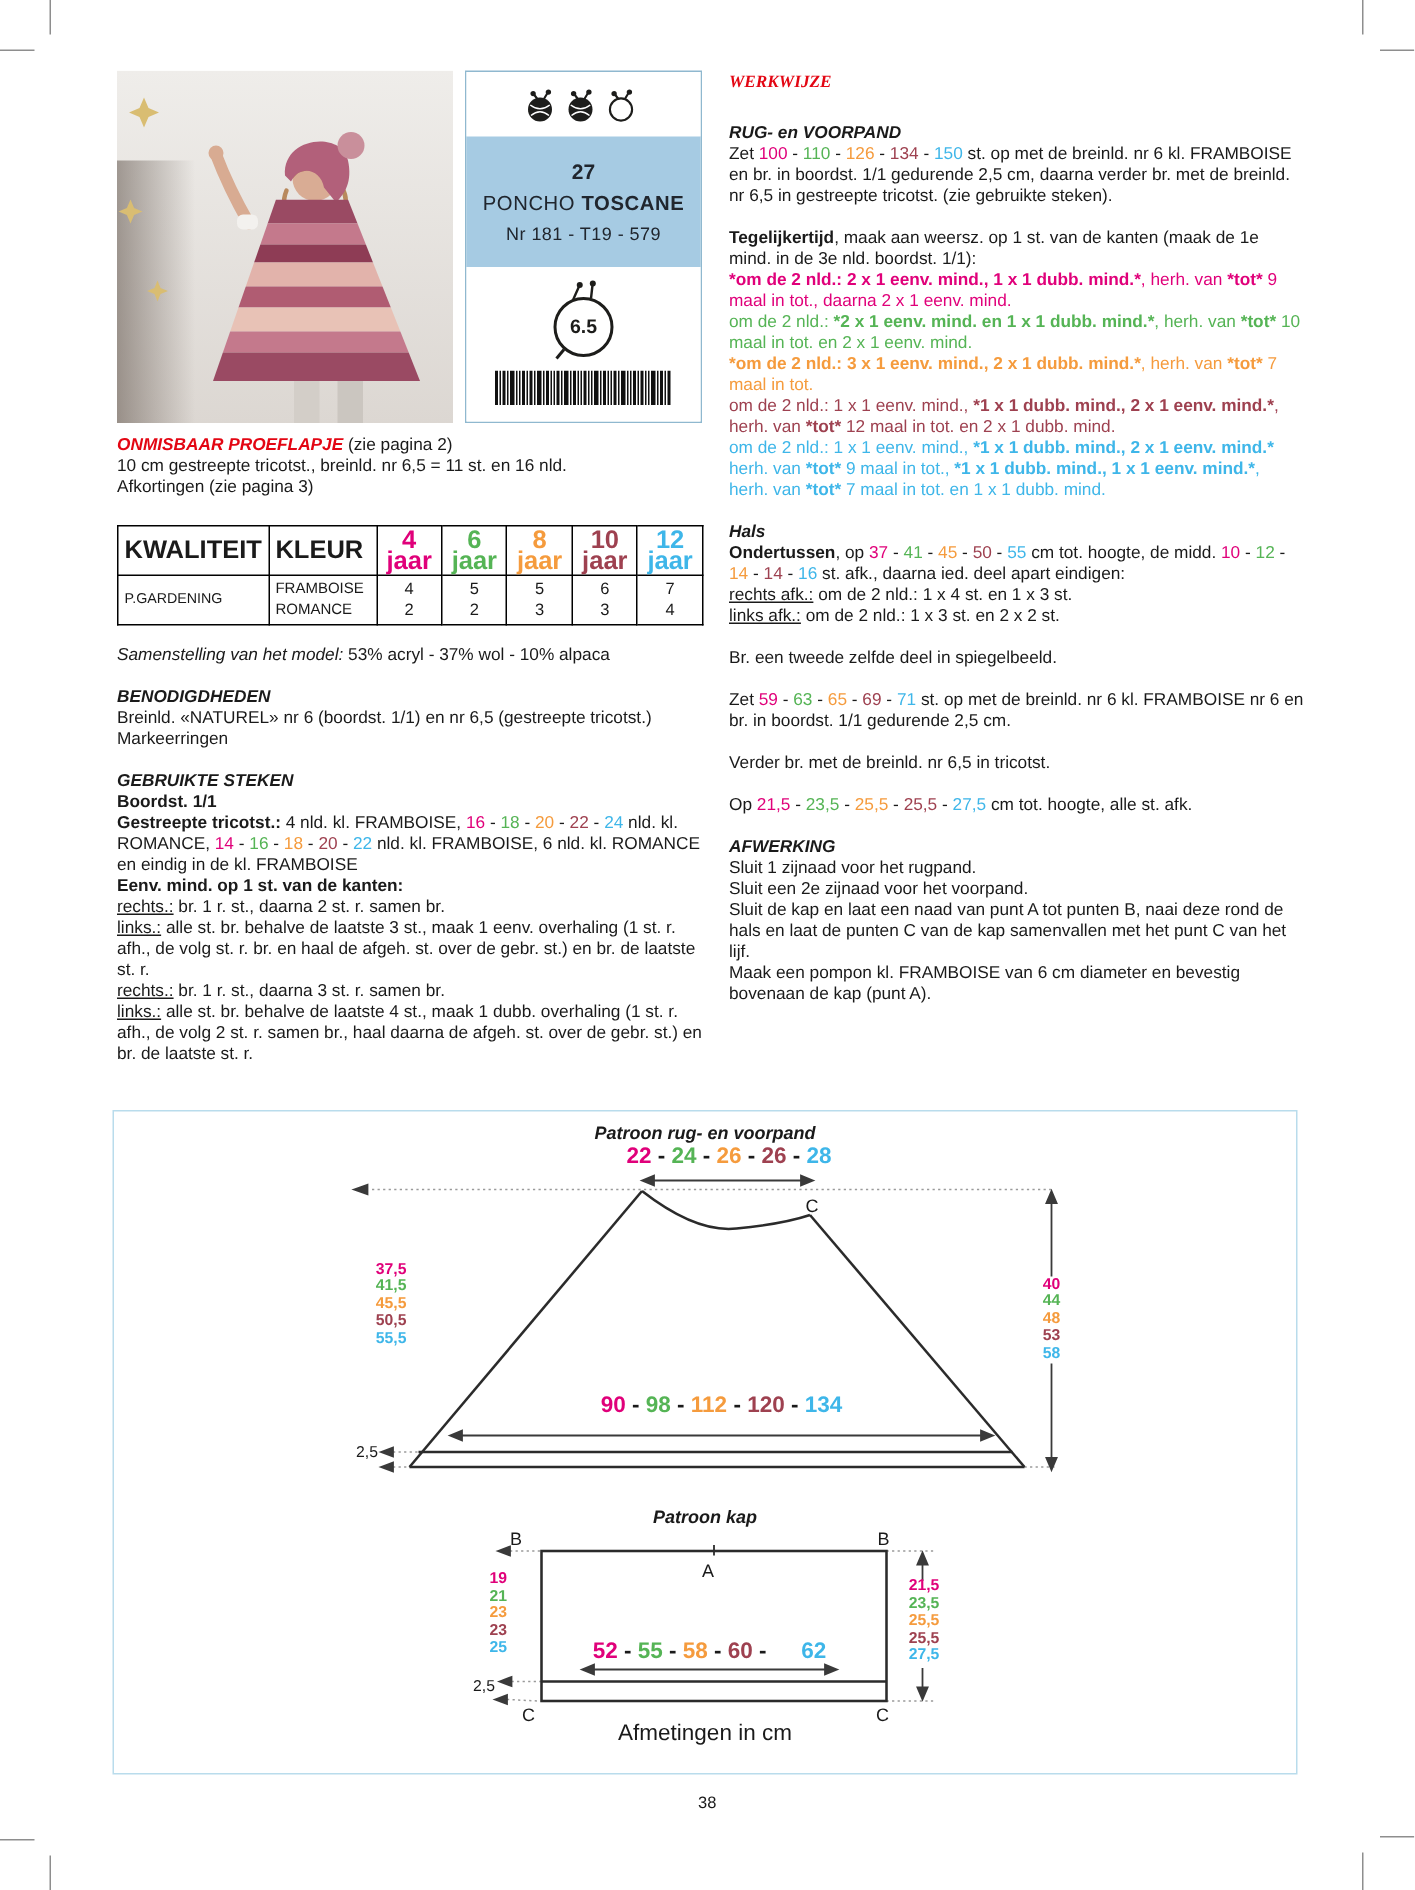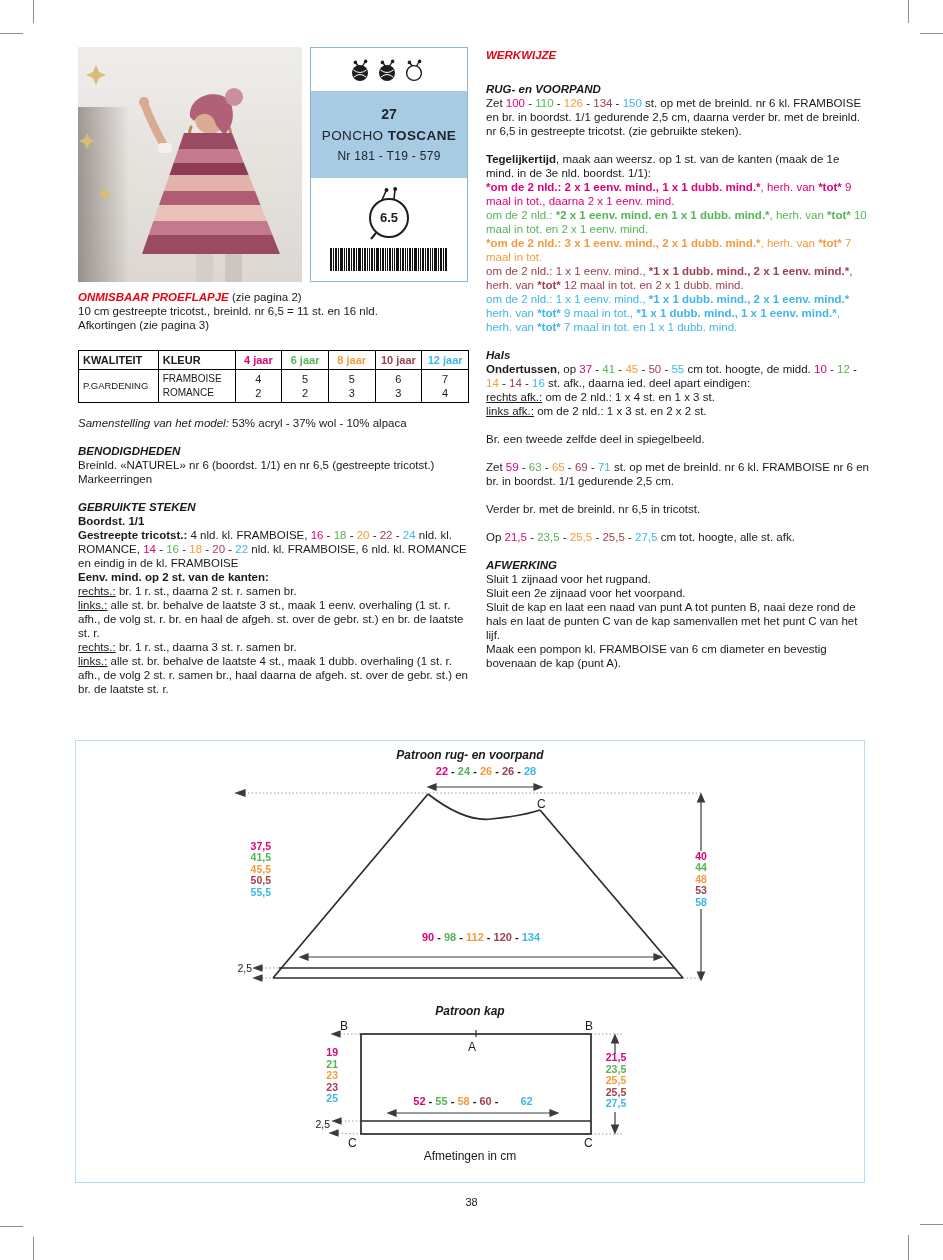--- a/index.html
+++ b/index.html
@@ -5,21 +5,21 @@
   html,body{margin:0;padding:0;background:#fff;}
   .page{position:relative;width:943px;height:1260px;background:#fff;overflow:hidden;
         font-family:"Liberation Sans",sans-serif;color:#1a1a1a;}
   
   .crop{position:absolute;background:#8e8e8e;}
   
   .col{position:absolute;font-size:11.5px;line-height:14px;}
   .p{margin:0 0 14px 0;}
   .l{margin:0;}
   .h{font-weight:bold;font-style:italic;}
-  .h-red{font-weight:bold;font-style:italic;color:var(--c-red);}
+  .h-red{font-weight:bold;font-style:italic;color:var(--c-red);font-family:Liberation Serif, serif;}
   .bold{font-weight:bold;}
   .s1{color:var(--c-s1);} .s2{color:var(--c-s2);} .s3{color:var(--c-s3);}
   .s4{color:var(--c-s4);} .s5{color:var(--c-s5);}
   
   .photo{position:absolute;left:78px;top:47px;width:224px;height:235px;overflow:hidden;}
   
   .infobox{position:absolute;left:310px;top:47px;width:158px;height:235px;
            border:1px solid #8fb8cf;box-sizing:border-box;display:flex;flex-direction:column;}
   .ib-top{height:43px;display:flex;align-items:center;justify-content:center;background:#fff;}
   .ib-band{height:87px;background:var(--c-band);display:flex;flex-direction:column;
@@ -28,32 +28,32 @@
   .ib-name{font-size:13.5px;letter-spacing:.4px;}
   .ib-ref{font-size:12px;letter-spacing:.3px;}
   .ib-bottom{flex:1;position:relative;background:#fff;}
   .gauge{position:absolute;left:50%;top:8px;transform:translateX(-50%);width:54px;height:56px;}
   .gauge-num{position:absolute;left:0;top:24px;width:54px;text-align:center;
              font-weight:bold;font-size:13px;color:#1d1d1b;}
   .barcode{position:absolute;left:50%;bottom:6px;transform:translateX(-50%);}
   
   table.sizes{border-collapse:collapse;margin:18px 0 13px 0;}
   table.sizes th,table.sizes td{border:1.5px solid #000;padding:2px 4px;vertical-align:middle;}
-  table.sizes th{font-size:11px;text-align:left;margin-top:16px;}
+  table.sizes th{font-size:17px;text-align:left;margin-top:16px;}
   table.sizes th.yr{text-align:center;width:42px;}
   td.qual{font-size:9.5px;width:72px;}
   td.yarn{font-size:10px;width:70px;}
   td.val{text-align:center;font-size:11px;}
   
   .diagbox{position:absolute;left:75px;top:740px;width:790px;height:443px;
            border:1px solid #b9dcec;box-sizing:border-box;}
   .diagbox svg{position:absolute;left:0;top:0;}
   .dlabel{position:absolute;font-size:11px;line-height:12px;}
   .dtitle{font-weight:bold;font-style:italic;font-size:12px;text-align:center;width:100%;}
-  .dnum{font-weight:bold;font-size:11px;}
+  .dnum{font-weight:bold;font-size:15px;}
   .stack{position:absolute;font-weight:bold;font-size:10.5px;line-height:11.4px;}
   .stack2{position:absolute;font-weight:bold;font-size:10.5px;line-height:11.6px;}
   .pt{position:absolute;font-size:12px;}
   .pagenum{position:absolute;top:1196px;left:0;width:100%;text-align:center;font-size:11px;}
 </style>
 </head>
 <body>
 
 <div class="page">
 
@@ -251,21 +251,21 @@
 
     <div class="p"><span style="font-weight: normal; font-style: italic; text-align: right;">Samenstelling van het model:</span><span> 53% acryl - 37% wol - 10% alpaca</span></div>
 
     <div class="l h">BENODIGDHEDEN</div>
     <div class="l">Breinld. «NATUREL» nr 6 (boordst. 1/1) en nr 6,5 (gestreepte tricotst.)</div>
     <div class="p">Markeerringen</div>
 
     <div class="l h">GEBRUIKTE STEKEN</div>
     <div class="l bold">Boordst. 1/1</div>
     <div class="l"><span style="font-weight: bold;">Gestreepte tricotst.:</span><span> 4 nld. kl. FRAMBOISE, </span><span style="color: var(--c-s1);">16</span><span> - </span><span style="color: var(--c-s2);">18</span><span> - </span><span style="color: var(--c-s3);">20</span><span> - </span><span style="color: var(--c-s4);">22</span><span> - </span><span style="color: var(--c-s5);">24</span><span> nld. kl. ROMANCE, </span><span style="color: var(--c-s1);">14</span><span> - </span><span style="color: var(--c-s2);">16</span><span> - </span><span style="color: var(--c-s3);">18</span><span> - </span><span style="color: var(--c-s4);">20</span><span> - </span><span style="color: var(--c-s5);">22</span><span> nld. kl. FRAMBOISE, 6 nld. kl. ROMANCE en eindig in de kl. FRAMBOISE</span></div>
-    <div class="l bold">Eenv. mind. op 2 st. van de kanten:</div>
+    <div class="l bold">Eenv. mind. op 1 st. van de kanten:</div>
     <div class="l"><span style="text-decoration: underline;">rechts.:</span><span> br. 1 r. st., daarna 2 st. r. samen br.</span></div>
     <div class="l"><span style="text-decoration: underline;">links.:</span><span> alle st. br. behalve de laatste 3 st., maak 1 eenv. overhaling (1 st. r. afh., de volg st. r. br. en haal de afgeh. st. over de gebr. st.) en br. de laatste st. r.</span></div>
     <div class="l"><span style="text-decoration: underline;">rechts.:</span><span> br. 1 r. st., daarna 3 st. r. samen br.</span></div>
     <div class="l"><span style="text-decoration: underline;">links.:</span><span> alle st. br. behalve de laatste 4 st., maak 1 dubb. overhaling (1 st. r. afh., de volg 2 st. r. samen br., haal daarna de afgeh. st. over de gebr. st.) en br. de laatste st. r.</span></div>
   </div>
 
   <div class="col" style="left:486px;top:48px;width:383px">
     <div class="h-red" style="margin-bottom:20px">WERKWIJZE</div>
     <div class="l h">RUG- en VOORPAND</div>
     <div class="p"><span>Zet </span><span style="color: var(--c-s1);">100</span><span> - </span><span style="color: var(--c-s2);">110</span><span> - </span><span style="color: var(--c-s3);">126</span><span> - </span><span style="color: var(--c-s4);">134</span><span> - </span><span style="color: var(--c-s5);">150</span><span> st. op met de breinld. nr 6 kl. FRAMBOISE en br. in boordst. 1/1 gedurende 2,5 cm, daarna verder br. met de breinld. nr 6,5 in gestreepte tricotst. (zie gebruikte steken).</span></div>
@@ -378,17 +378,17 @@
     </div>
     <div class="stack2" style="top:311px;left:521px;width:38px;text-align:center">
       <div class="s1">21,5</div>
       <div class="s2">23,5</div>
       <div class="s3">25,5</div>
       <div class="s4">25,5</div>
       <div class="s5">27,5</div>
     </div>
     <div class="dlabel dnum" style="top:354px;left:282px;width:230px;text-align:center"><span style="color: var(--c-s1);">52</span><span> - </span><span style="color: var(--c-s2);">55</span><span> - </span><span style="color: var(--c-s3);">58</span><span> - </span><span style="color: var(--c-s4);">60</span><span> - </span><span style="color: var(--c-s5); margin-left: 19px;">62</span></div>
     <div class="dlabel" style="top:377px;left:224px;width:30px;text-align:right;font-size:10.5px">2,5</div>
-    <div class="dlabel" style="top:409px;left:0;width:100%;text-align:center;font-size:12px">Afmetingen in cm</div>
+    <div class="dlabel" style="top:409px;left:0;width:100%;text-align:center;font-size:15px">Afmetingen in cm</div>
   </div>
 
   <div class="pagenum">38</div>
 </div>
 
 </body></html>

